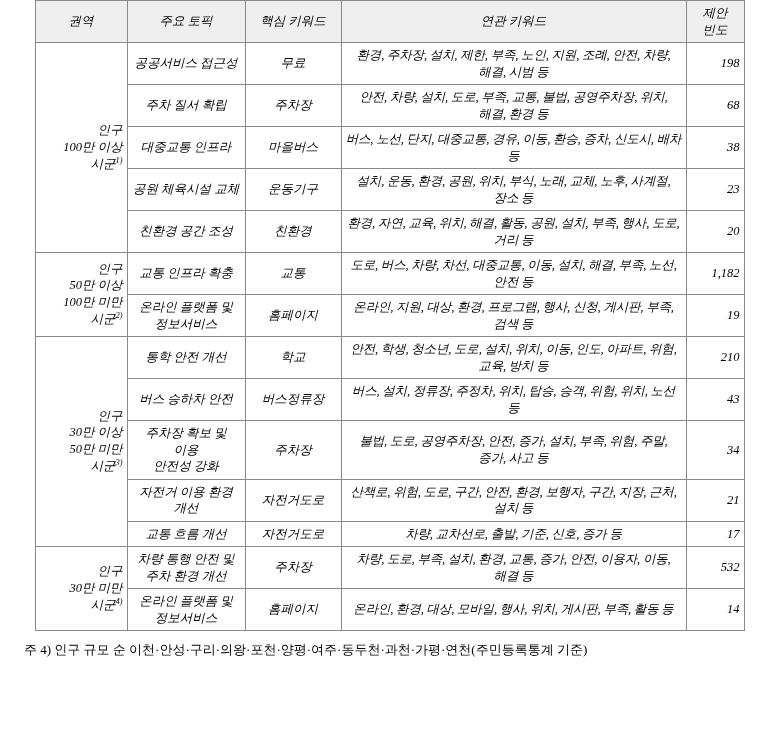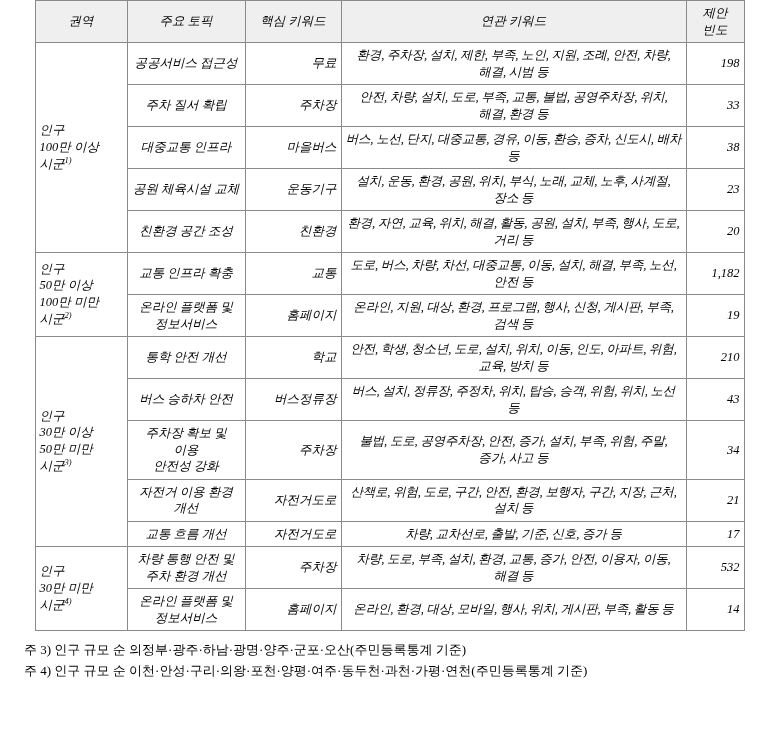--- a/index.html
+++ b/index.html
@@ -52,31 +52,31 @@
     font-size: 13px;
     padding: 6px 2px;
   }
   .col-region { width: 92px; }
   .col-topic  { width: 118px; }
   .col-key    { width: 96px; }
   .col-rel    { width: 345px; }
   .col-freq   { width: 58px; }
 
   td.region {
-    text-align: left;
+    text-align: right;
     vertical-align: middle;
     line-height: 1.45;
     font-size: 12.5px;
   }
   td.topic {
     text-align: center;
     line-height: 1.4;
   }
   td.key {
-    text-align: right;
+    text-align: center;
   }
   td.rel {
     text-align: center;
     line-height: 1.4;
     letter-spacing: -0.2px;
     padding-left: 6px;
     padding-right: 6px;
   }
   td.freq {
     text-align: right;
@@ -121,21 +121,21 @@
           <td class="region" rowspan="5">인구<br>100만 이상<br>시군<sup>1)</sup></td>
           <td class="topic">공공서비스 접근성</td>
           <td class="key">무료</td>
           <td class="rel">환경, 주차장, 설치, 제한, 부족, 노인, 지원, 조례, 안전, 차량, 해결, 시범 등</td>
           <td class="freq">198</td>
         </tr>
         <tr>
           <td class="topic">주차 질서 확립</td>
           <td class="key">주차장</td>
           <td class="rel">안전, 차량, 설치, 도로, 부족, 교통, 불법, 공영주차장, 위치, 해결, 환경 등</td>
-          <td class="freq">33</td>
+          <td class="freq">68</td>
         </tr>
         <tr>
           <td class="topic">대중교통 인프라</td>
           <td class="key">마을버스</td>
           <td class="rel">버스, 노선, 단지, 대중교통, 경유, 이동, 환승, 증차, 신도시, 배차 등</td>
           <td class="freq">38</td>
         </tr>
         <tr>
           <td class="topic">공원 체육시설 교체</td>
           <td class="key">운동기구</td>
@@ -202,17 +202,16 @@
         <tr>
           <td class="topic">온라인 플랫폼 및<br>정보서비스</td>
           <td class="key">홈페이지</td>
           <td class="rel">온라인, 환경, 대상, 모바일, 행사, 위치, 게시판, 부족, 활동 등</td>
           <td class="freq">14</td>
         </tr>
       </tbody>
   </table>
 
   <div class="notes" id="notes-block">
-      <div class="note-line">주 3) 인구 규모 순 의정부·광주·하남·광명·양주·군포·오산(주민등록통계 기준)</div>
       <div class="note-line">주 4) 인구 규모 순 이천·안성·구리·의왕·포천·양평·여주·동두천·과천·가평·연천(주민등록통계 기준)</div>
     </div>
 
 </div>
 
 </body></html>

